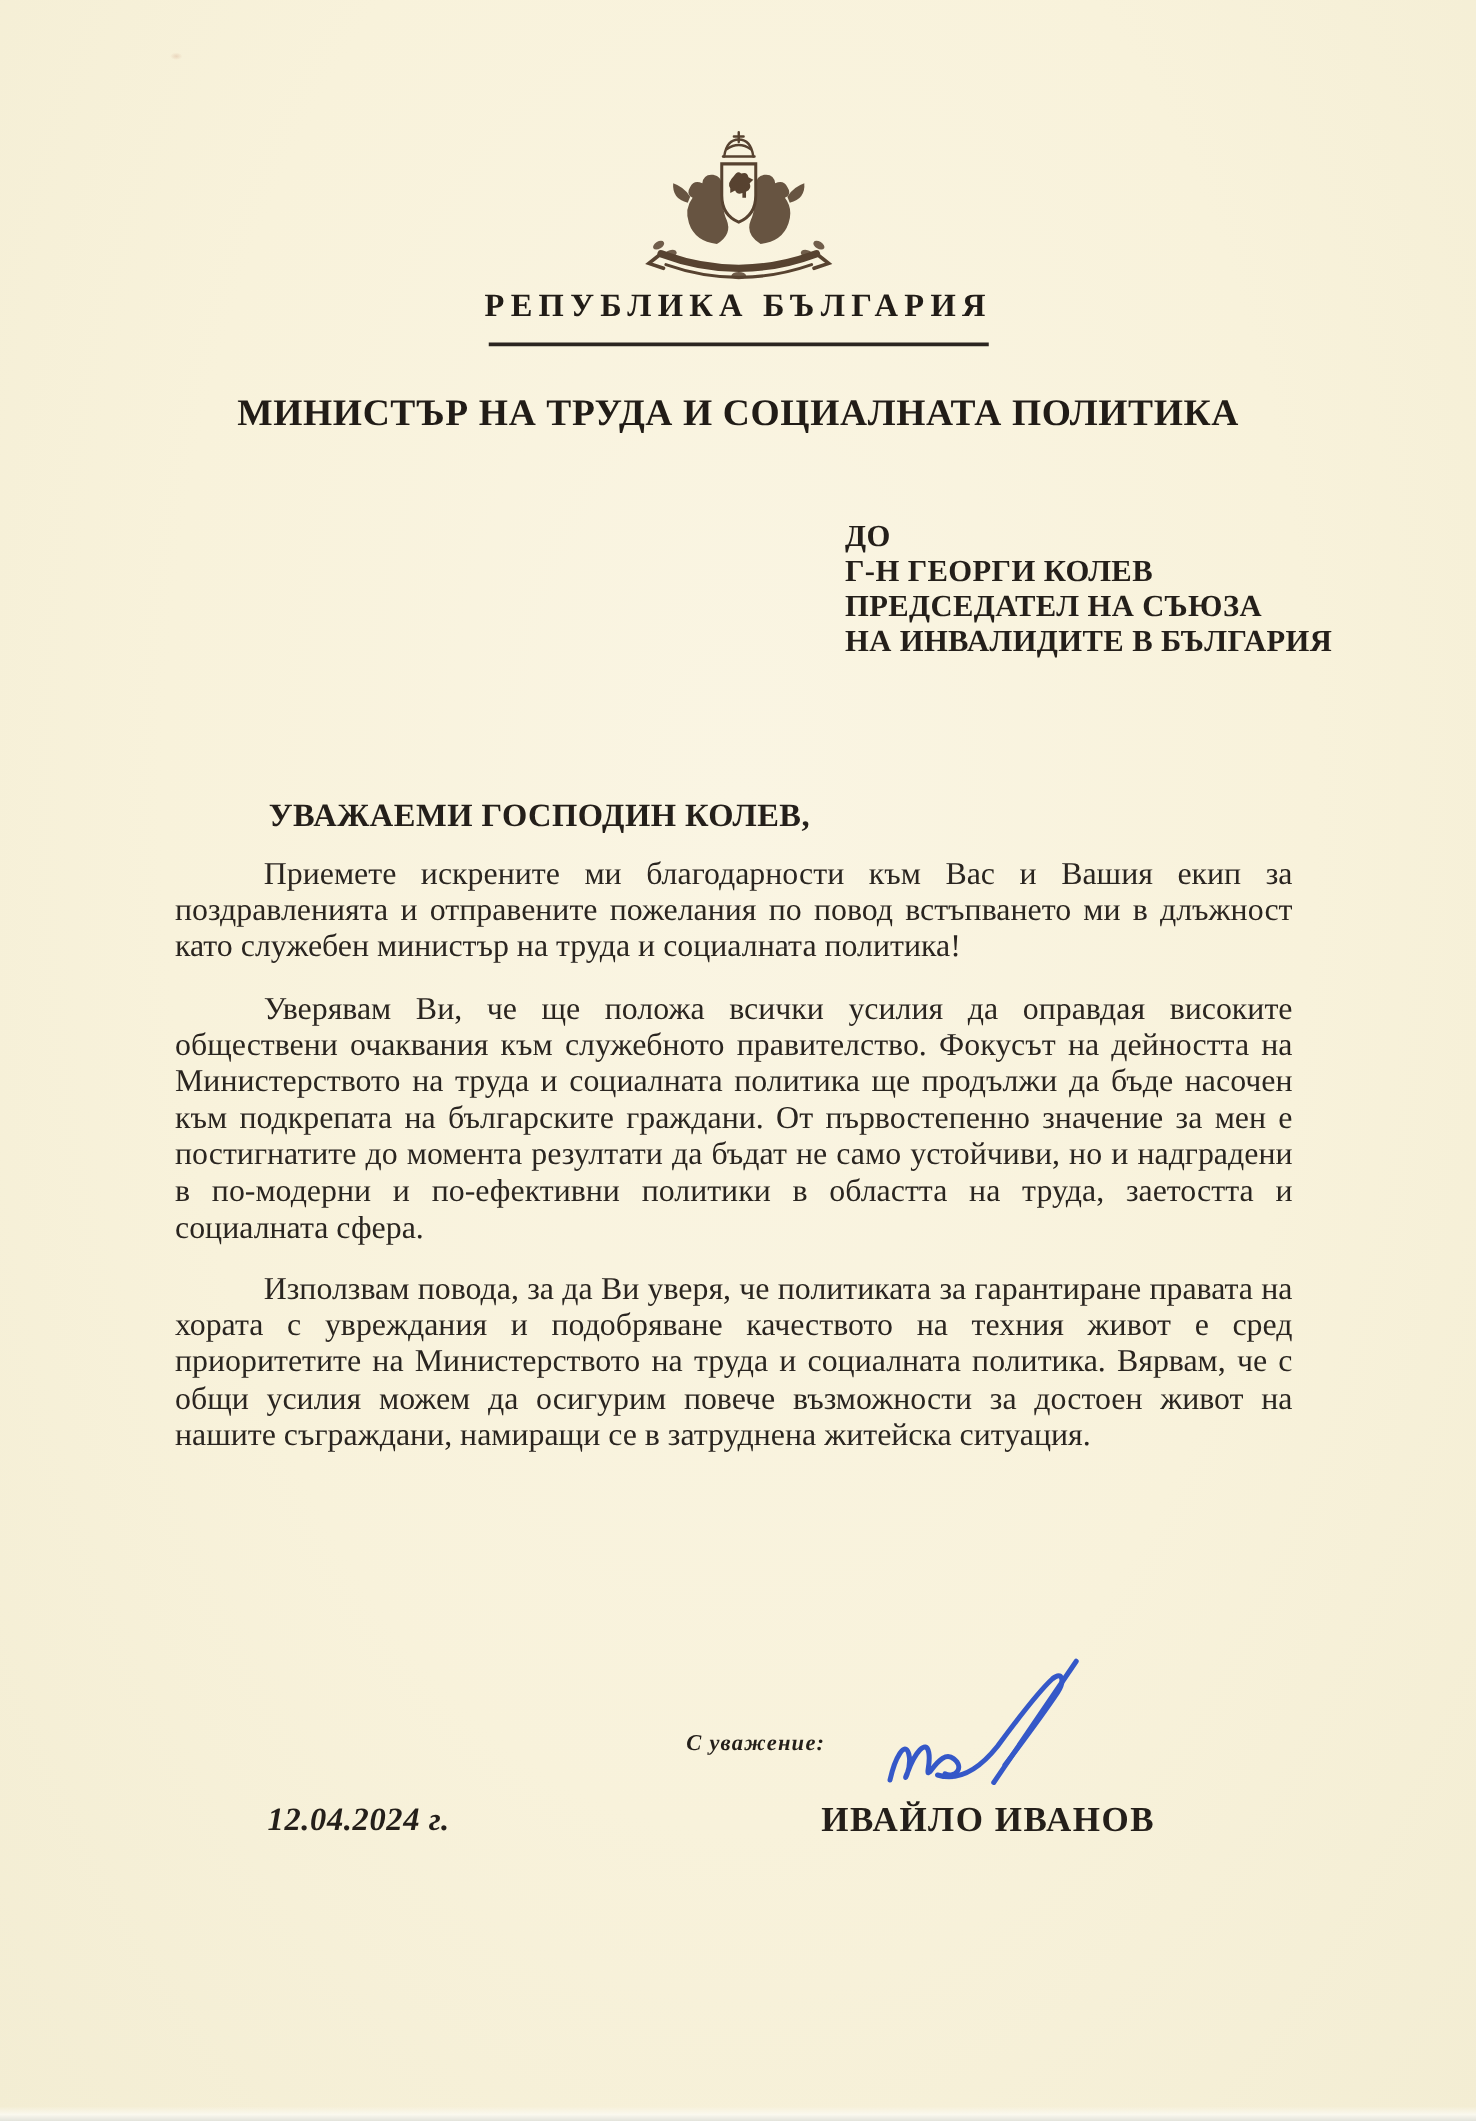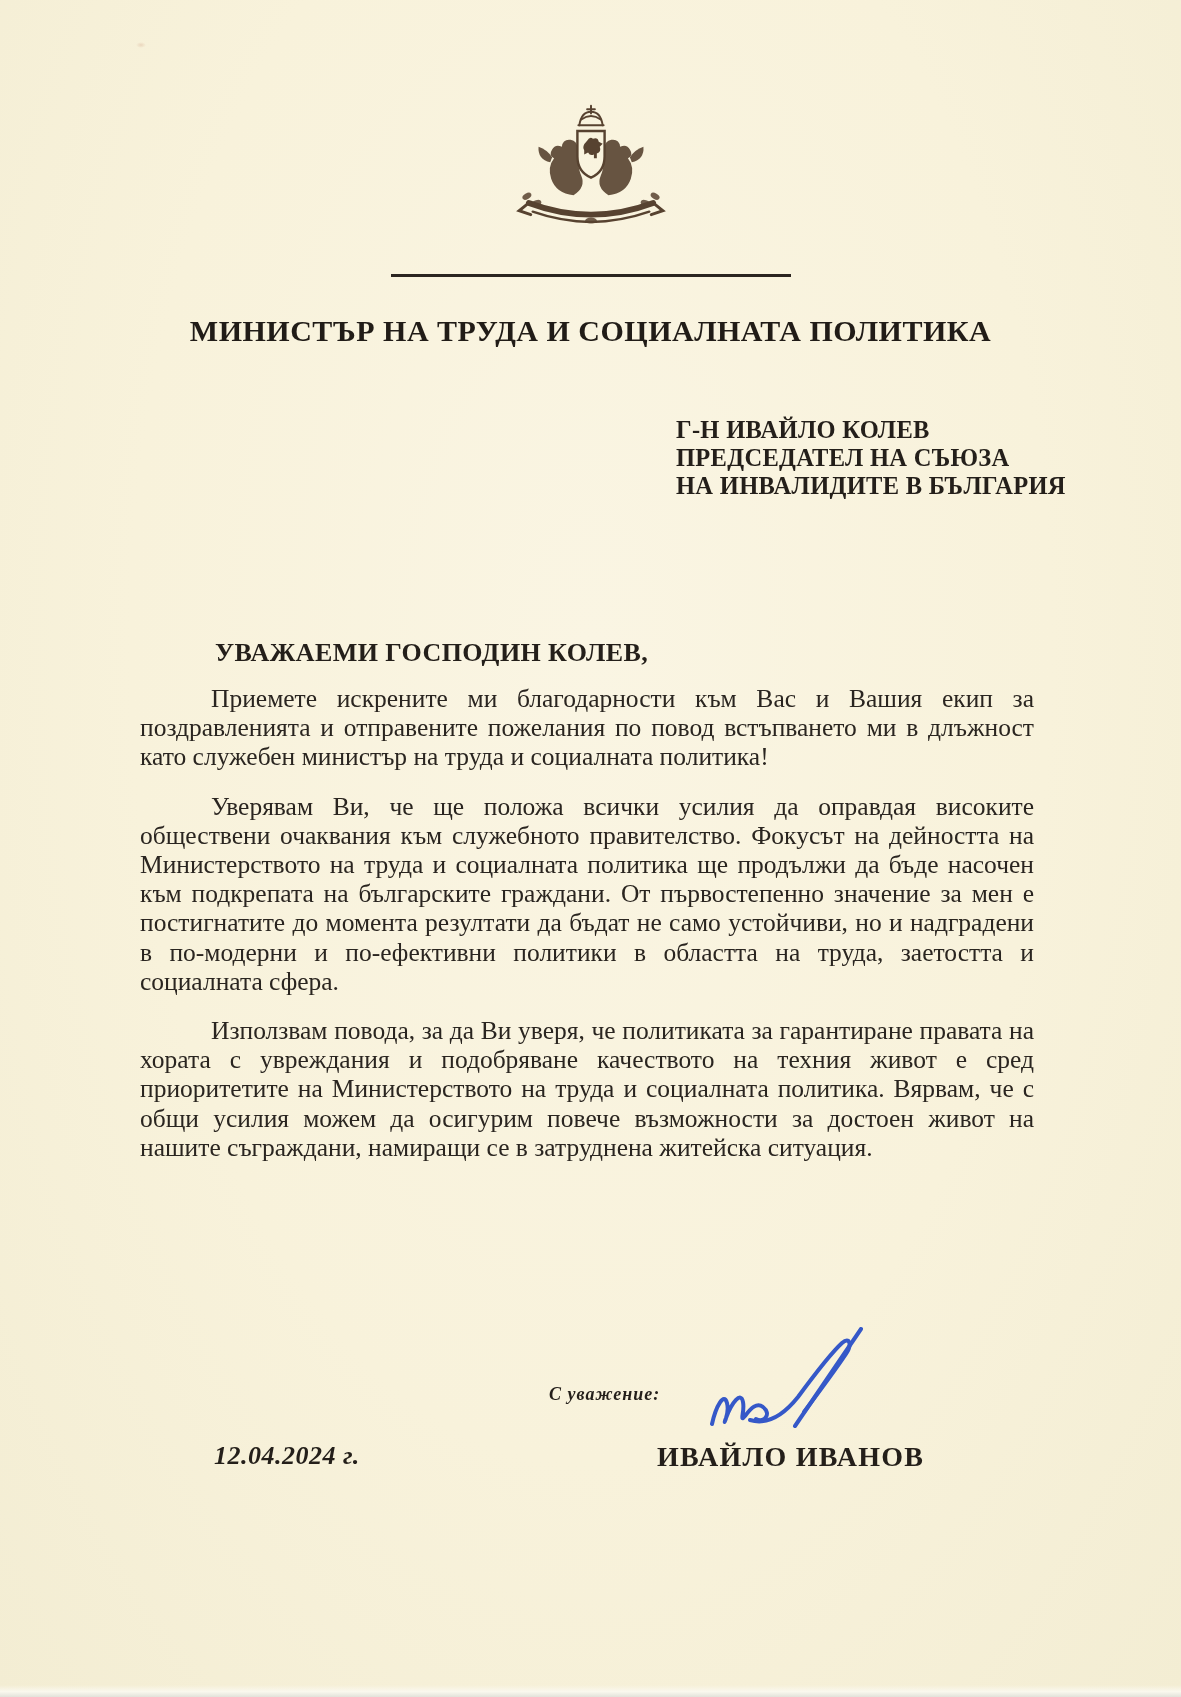--- a/index.html
+++ b/index.html
@@ -104,25 +104,27 @@
     </g>
     <g fill="#4a3422" opacity=".85">
       <ellipse cx="34" cy="99" rx="5" ry="3" transform="rotate(-30 34 99)"></ellipse>
       <ellipse cx="44" cy="106" rx="5" ry="3" transform="rotate(-15 44 106)"></ellipse>
       <ellipse cx="166" cy="99" rx="5" ry="3" transform="rotate(30 166 99)"></ellipse>
       <ellipse cx="156" cy="106" rx="5" ry="3" transform="rotate(15 156 106)"></ellipse>
       <ellipse cx="100" cy="124" rx="6" ry="3"></ellipse>
     </g>
   </svg>
 
+  <div class="republic">РЕПУБЛИКА БЪЛГАРИЯ</div>
   <div class="republic-underline"></div>
   <div class="minister">МИНИСТЪР НА ТРУДА И СОЦИАЛНАТА ПОЛИТИКА</div>
 
   <div class="recipient">
-    <div>Г-Н ИВАЙЛО КОЛЕВ</div>
+    <div>ДО</div>
+    <div>Г-Н ГЕОРГИ КОЛЕВ</div>
     <div>ПРЕДСЕДАТЕЛ НА СЪЮЗА</div>
     <div>НА ИНВАЛИДИТЕ В БЪЛГАРИЯ</div>
   </div>
 
   <div class="salutation">УВАЖАЕМИ ГОСПОДИН КОЛЕВ,</div>
 
   <div class="body-text">
     <p>Приемете искрените ми благодарности към Вас и Вашия екип за поздравленията и отправените пожелания по повод встъпването ми в длъжност като служебен министър на труда и социалната политика!</p>
     <p>Уверявам Ви, че ще положа всички усилия да оправдая високите обществени очаквания към служебното правителство. Фокусът на дейността на Министерството на труда и социалната политика ще продължи да бъде насочен към подкрепата на българските граждани. От първостепенно значение за мен е постигнатите до момента резултати да бъдат не само устойчиви, но и надградени в по-модерни и по-ефективни политики в областта на труда, заетостта и социалната сфера.</p>
     <p>Използвам повода, за да Ви уверя, че политиката за гарантиране правата на хората с увреждания и подобряване качеството на техния живот е сред приоритетите на Министерството на труда и социалната политика. Вярвам, че с общи усилия можем да осигурим повече възможности за достоен живот на нашите съграждани, намиращи се в затруднена житейска ситуация.</p>

